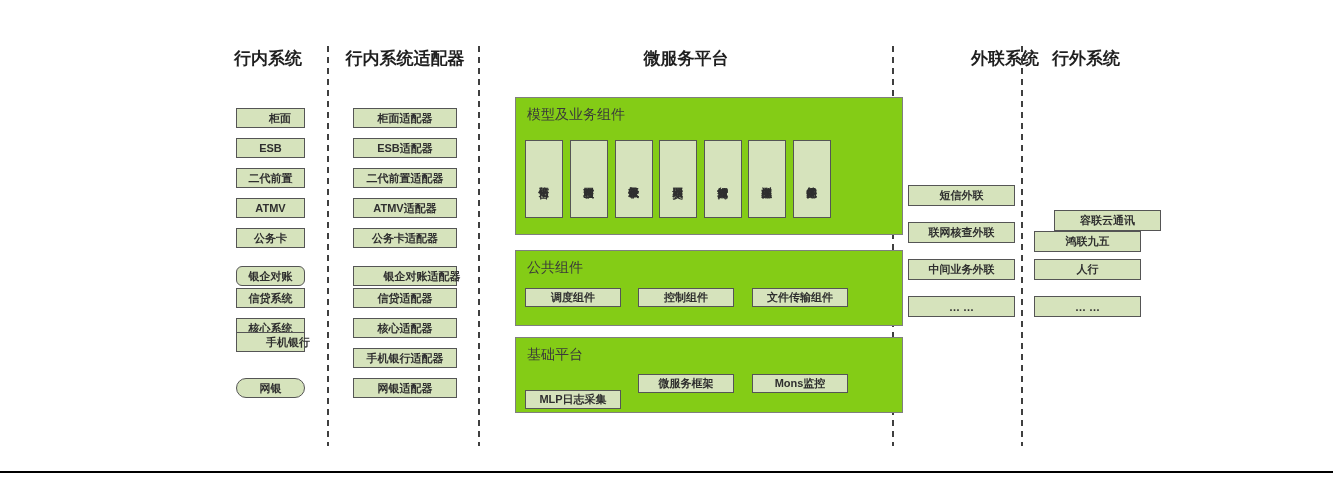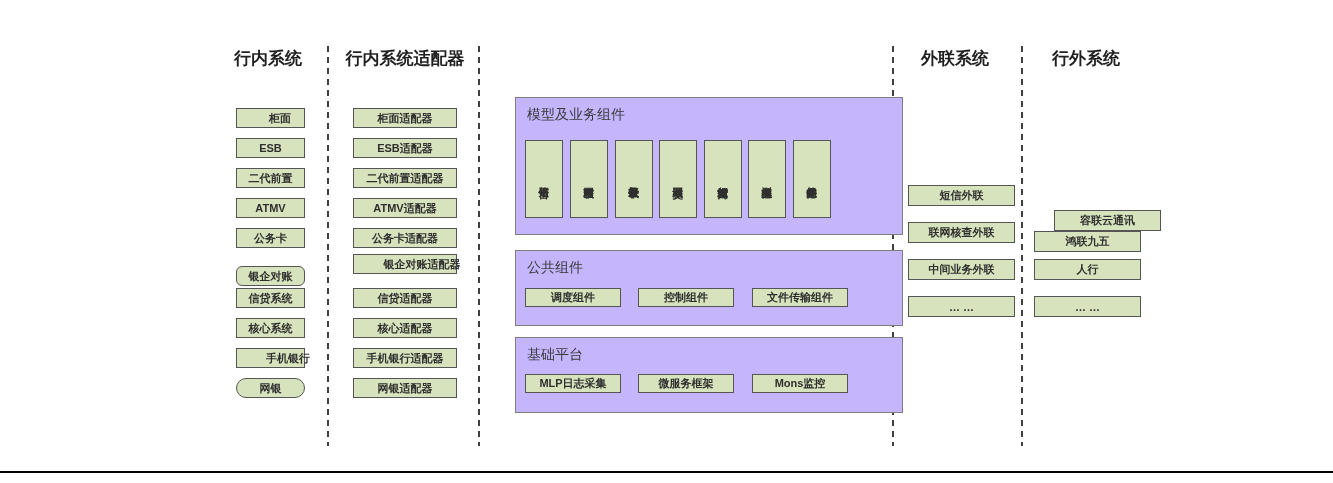--- a/index.html
+++ b/index.html
@@ -18,21 +18,21 @@
   .box{
     position:absolute;background:#d6e3bc;border:1px solid #555;box-sizing:border-box;
     display:flex;align-items:center;justify-content:center;
     font-size:11px;font-weight:bold;color:#2f2f2f;white-space:nowrap;
   }
   .c1{left:236px;width:69px;height:20px;}
   .c2{left:353px;width:104px;height:20px;}
   .c4{left:908px;width:107px;height:21px;}
   .c5{left:1034px;width:107px;height:21px;}
   .panel{
-    position:absolute;left:515px;width:388px;background:#c4b5fd;border:1px solid #7f7f7f;
+    position:absolute;left:515px;width:388px;background:#84cc16;border:1px solid #7f7f7f;
     box-sizing:border-box;
   }
   .panel-title{
     position:absolute;left:11px;top:8px;font-size:14px;color:#3a3a3a;white-space:nowrap;
   }
   .vbox{
     position:absolute;top:42px;width:38px;height:78px;
     background:#d6e3bc;border:1px solid #555;box-sizing:border-box;
     display:flex;align-items:center;justify-content:center;
   }
@@ -48,45 +48,46 @@
   }
   .bottom-rule{position:absolute;left:0;top:471px;width:1333px;height:2px;background:#000;}
 </style>
 </head>
 <body>
 
 <div class="canvas">
 
   <div class="col-header" style="left:208px;width:120px;">行内系统</div>
   <div class="col-header" style="left:330px;width:150px;">行内系统适配器</div>
-  <div class="col-header" style="left:892px;width:126px;">外联系统</div>
+  <div class="col-header" style="left:480px;width:412px;">微服务平台</div>
+  <div class="col-header" style="left:942px;width:126px;">外联系统</div>
   <div class="col-header" style="left:1023px;width:126px;">行外系统</div>
 
   <div class="divider" style="left:327px;"></div>
   <div class="divider" style="left:478px;"></div>
   <div class="divider" style="left:892px;"></div>
   <div class="divider" style="left:1021px;"></div>
 
   <div class="box c1" style="top:108px;padding-left:19px;">柜面</div>
   <div class="box c1" style="top:138px;">ESB</div>
   <div class="box c1" style="top:168px;">二代前置</div>
   <div class="box c1" style="top:198px;">ATMV</div>
   <div class="box c1" style="top:228px;">公务卡</div>
   <div class="box c1" style="top:266px;border-radius:6px;">银企对账</div>
   <div class="box c1" style="top:288px;">信贷系统</div>
   <div class="box c1" style="top:318px;">核心系统</div>
-  <div class="box c1" style="top:348px;padding-left:35px;">手机银行</div>
+  <div class="box c1" style="top:332px;padding-left:35px;">手机银行</div>
   <div class="box c1" style="top:378px;border-radius:10px;">网银</div>
 
   <div class="box c2" style="top:108px;font-family:Liberation Mono, monospace;">柜面适配器</div>
   <div class="box c2" style="top:138px;">ESB适配器</div>
   <div class="box c2" style="top:168px;">二代前置适配器</div>
   <div class="box c2" style="top:198px;">ATMV适配器</div>
   <div class="box c2" style="top:228px;">公务卡适配器</div>
-  <div class="box c2" style="top:254px;padding-left:34px;">银企对账适配器</div>
+  <div class="box c2" style="top:266px;padding-left:34px;">银企对账适配器</div>
   <div class="box c2" style="top:288px;">信贷适配器</div>
   <div class="box c2" style="top:318px;">核心适配器</div>
   <div class="box c2" style="top:348px;">手机银行适配器</div>
   <div class="box c2" style="top:378px;">网银适配器</div>
 
   <div class="panel" style="top:97px;height:138px;">
     <div class="panel-title">模型及业务组件</div>
     <div class="vbox" style="left:9px;">
         <span>短信平台</span>
       </div>
@@ -112,21 +113,21 @@
 
   <div class="panel" style="top:250px;height:76px;">
     <div class="panel-title">公共组件</div>
     <div class="hbox" style="left:9px;top:37px;">调度组件</div>
     <div class="hbox" style="left:122px;top:37px;">控制组件</div>
     <div class="hbox" style="left:236px;top:37px;">文件传输组件</div>
   </div>
 
   <div class="panel" style="top:337px;height:76px;">
     <div class="panel-title">基础平台</div>
-    <div class="hbox" style="left:9px;top:36px;">MLP日志采集</div>
+    <div class="hbox" style="left:9px;top:52px;">MLP日志采集</div>
     <div class="hbox" style="left:122px;top:36px;">微服务框架</div>
     <div class="hbox" style="left:236px;top:36px;">Mons监控</div>
   </div>
 
   <div class="box c4" style="top:185px;">短信外联</div>
   <div class="box c4" style="top:222px;">联网核查外联</div>
   <div class="box c4" style="top:259px;">中间业务外联</div>
   <div class="box c4" style="top:296px;">… …</div>
 
   <div class="box c5" style="top:185px;margin-top:46px;">鸿联九五</div>

